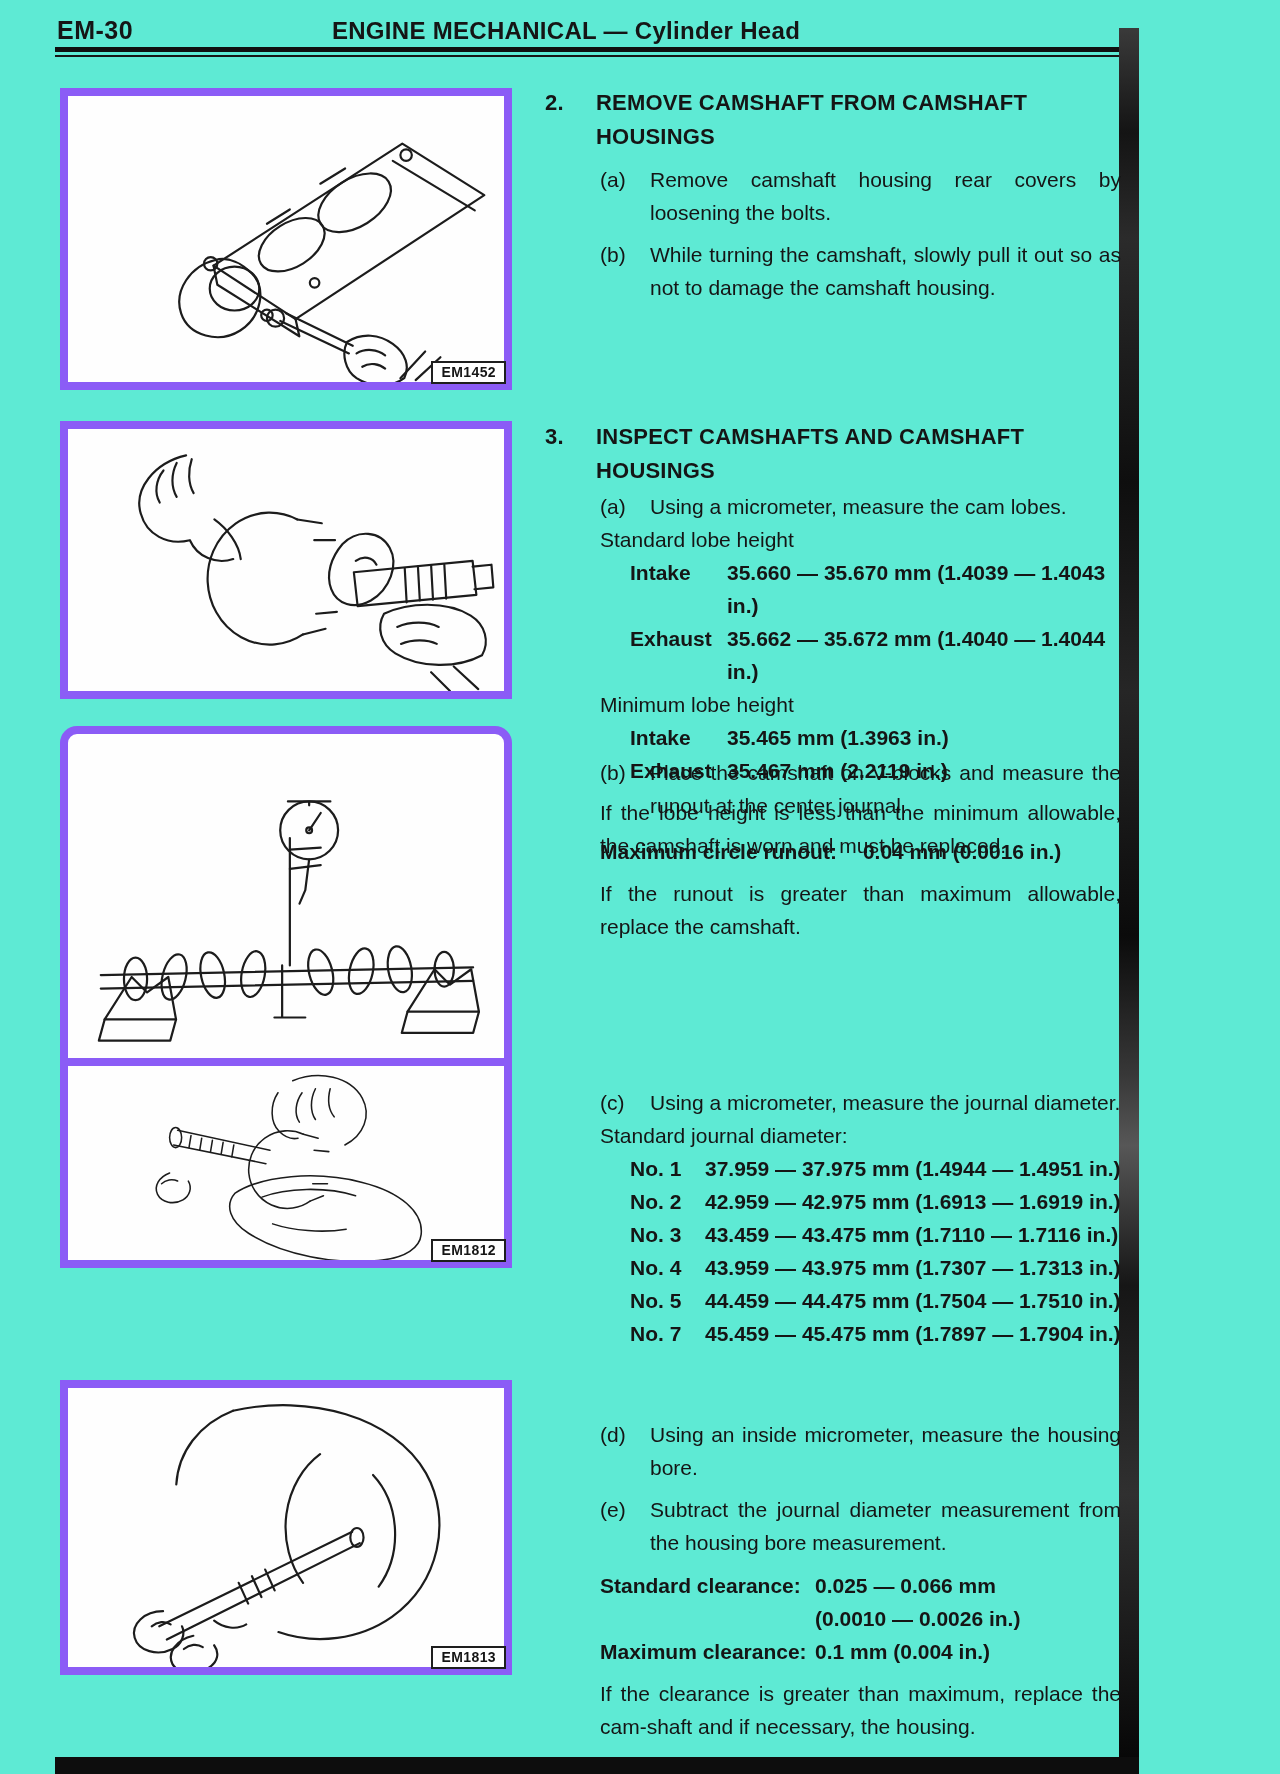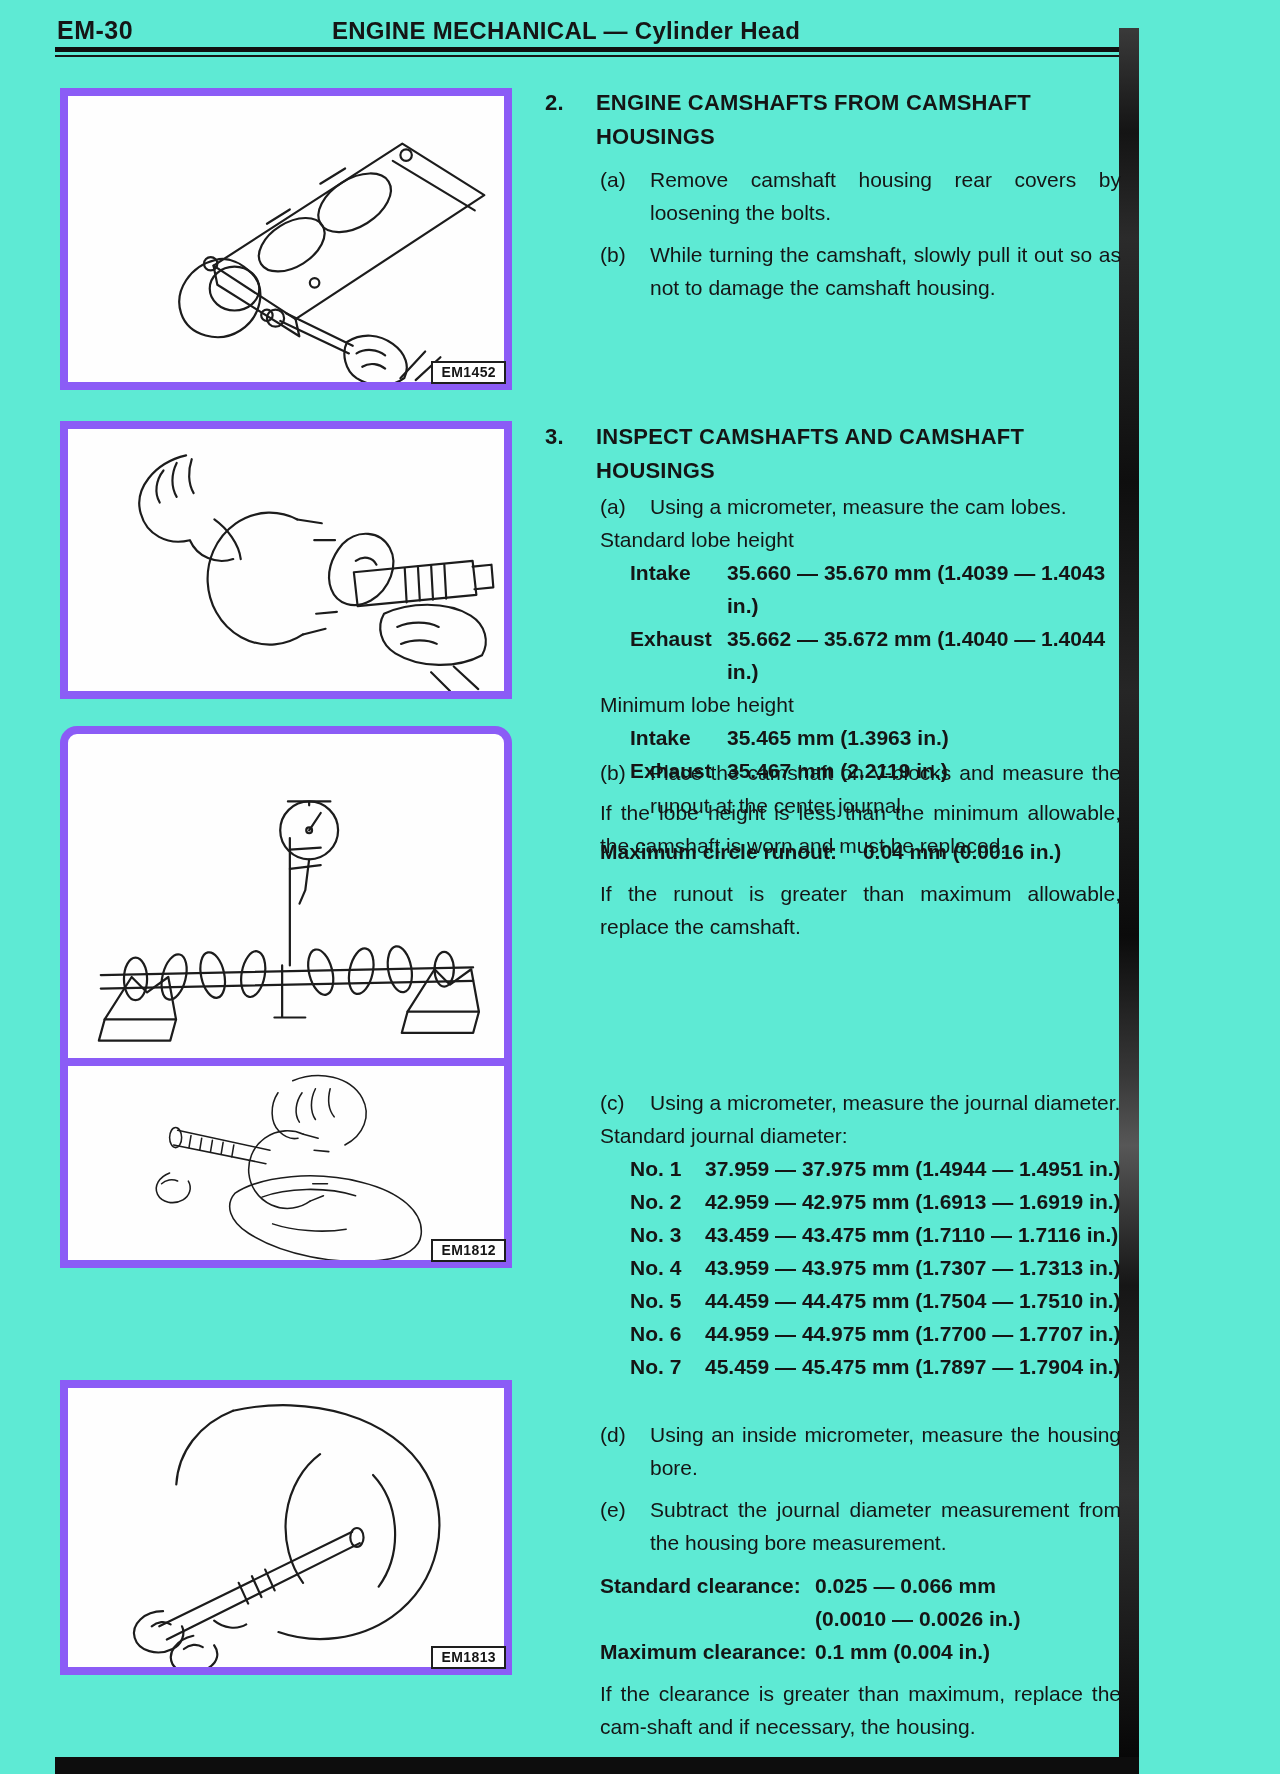--- a/index.html
+++ b/index.html
@@ -197,21 +197,21 @@
       </g>
     </svg>
     <figcaption class="figcode">EM1813</figcaption>
   </figure>
 
   <main class="textcol">
 
     <section class="block" id="b-sec2">
       <div class="sec-head">
         <span class="sec-num">2.</span>
-        <span>ENGINE CAMSHAFTS FROM CAMSHAFT HOUSINGS</span>
+        <span>REMOVE CAMSHAFT FROM CAMSHAFT HOUSINGS</span>
       </div>
       <div class="step">
         <span class="lbl">(a)</span>
         <span class="txt">Remove camshaft housing rear covers by loosening the bolts.</span>
       </div>
       <div class="step">
         <span class="lbl">(b)</span>
         <span class="txt">While turning the camshaft, slowly pull it out so as not to damage the camshaft housing.</span>
       </div>
     </section>
@@ -278,24 +278,20 @@
       </div>
       <div class="spec-row jr">
         <span class="nm">No. 4</span>
         <span>43.959 — 43.975 mm (1.7307 — 1.7313 in.)</span>
       </div>
       <div class="spec-row jr">
         <span class="nm">No. 5</span>
         <span>44.459 — 44.475 mm (1.7504 — 1.7510 in.)</span>
       </div>
       <div class="spec-row jr">
-        <span class="nm">No. 6</span>
-        <span>44.959 — 44.975 mm (1.7700 — 1.7707 in.)</span>
-      </div>
-      <div class="spec-row jr">
         <span class="nm">No. 7</span>
         <span>45.459 — 45.475 mm (1.7897 — 1.7904 in.)</span>
       </div>
     </section>
 
     <section class="block" id="b-clear">
       <div class="step" style="margin-top:0">
         <span class="lbl">(d)</span>
         <span class="txt">Using an inside micrometer, measure the housing bore.</span>
       </div>

